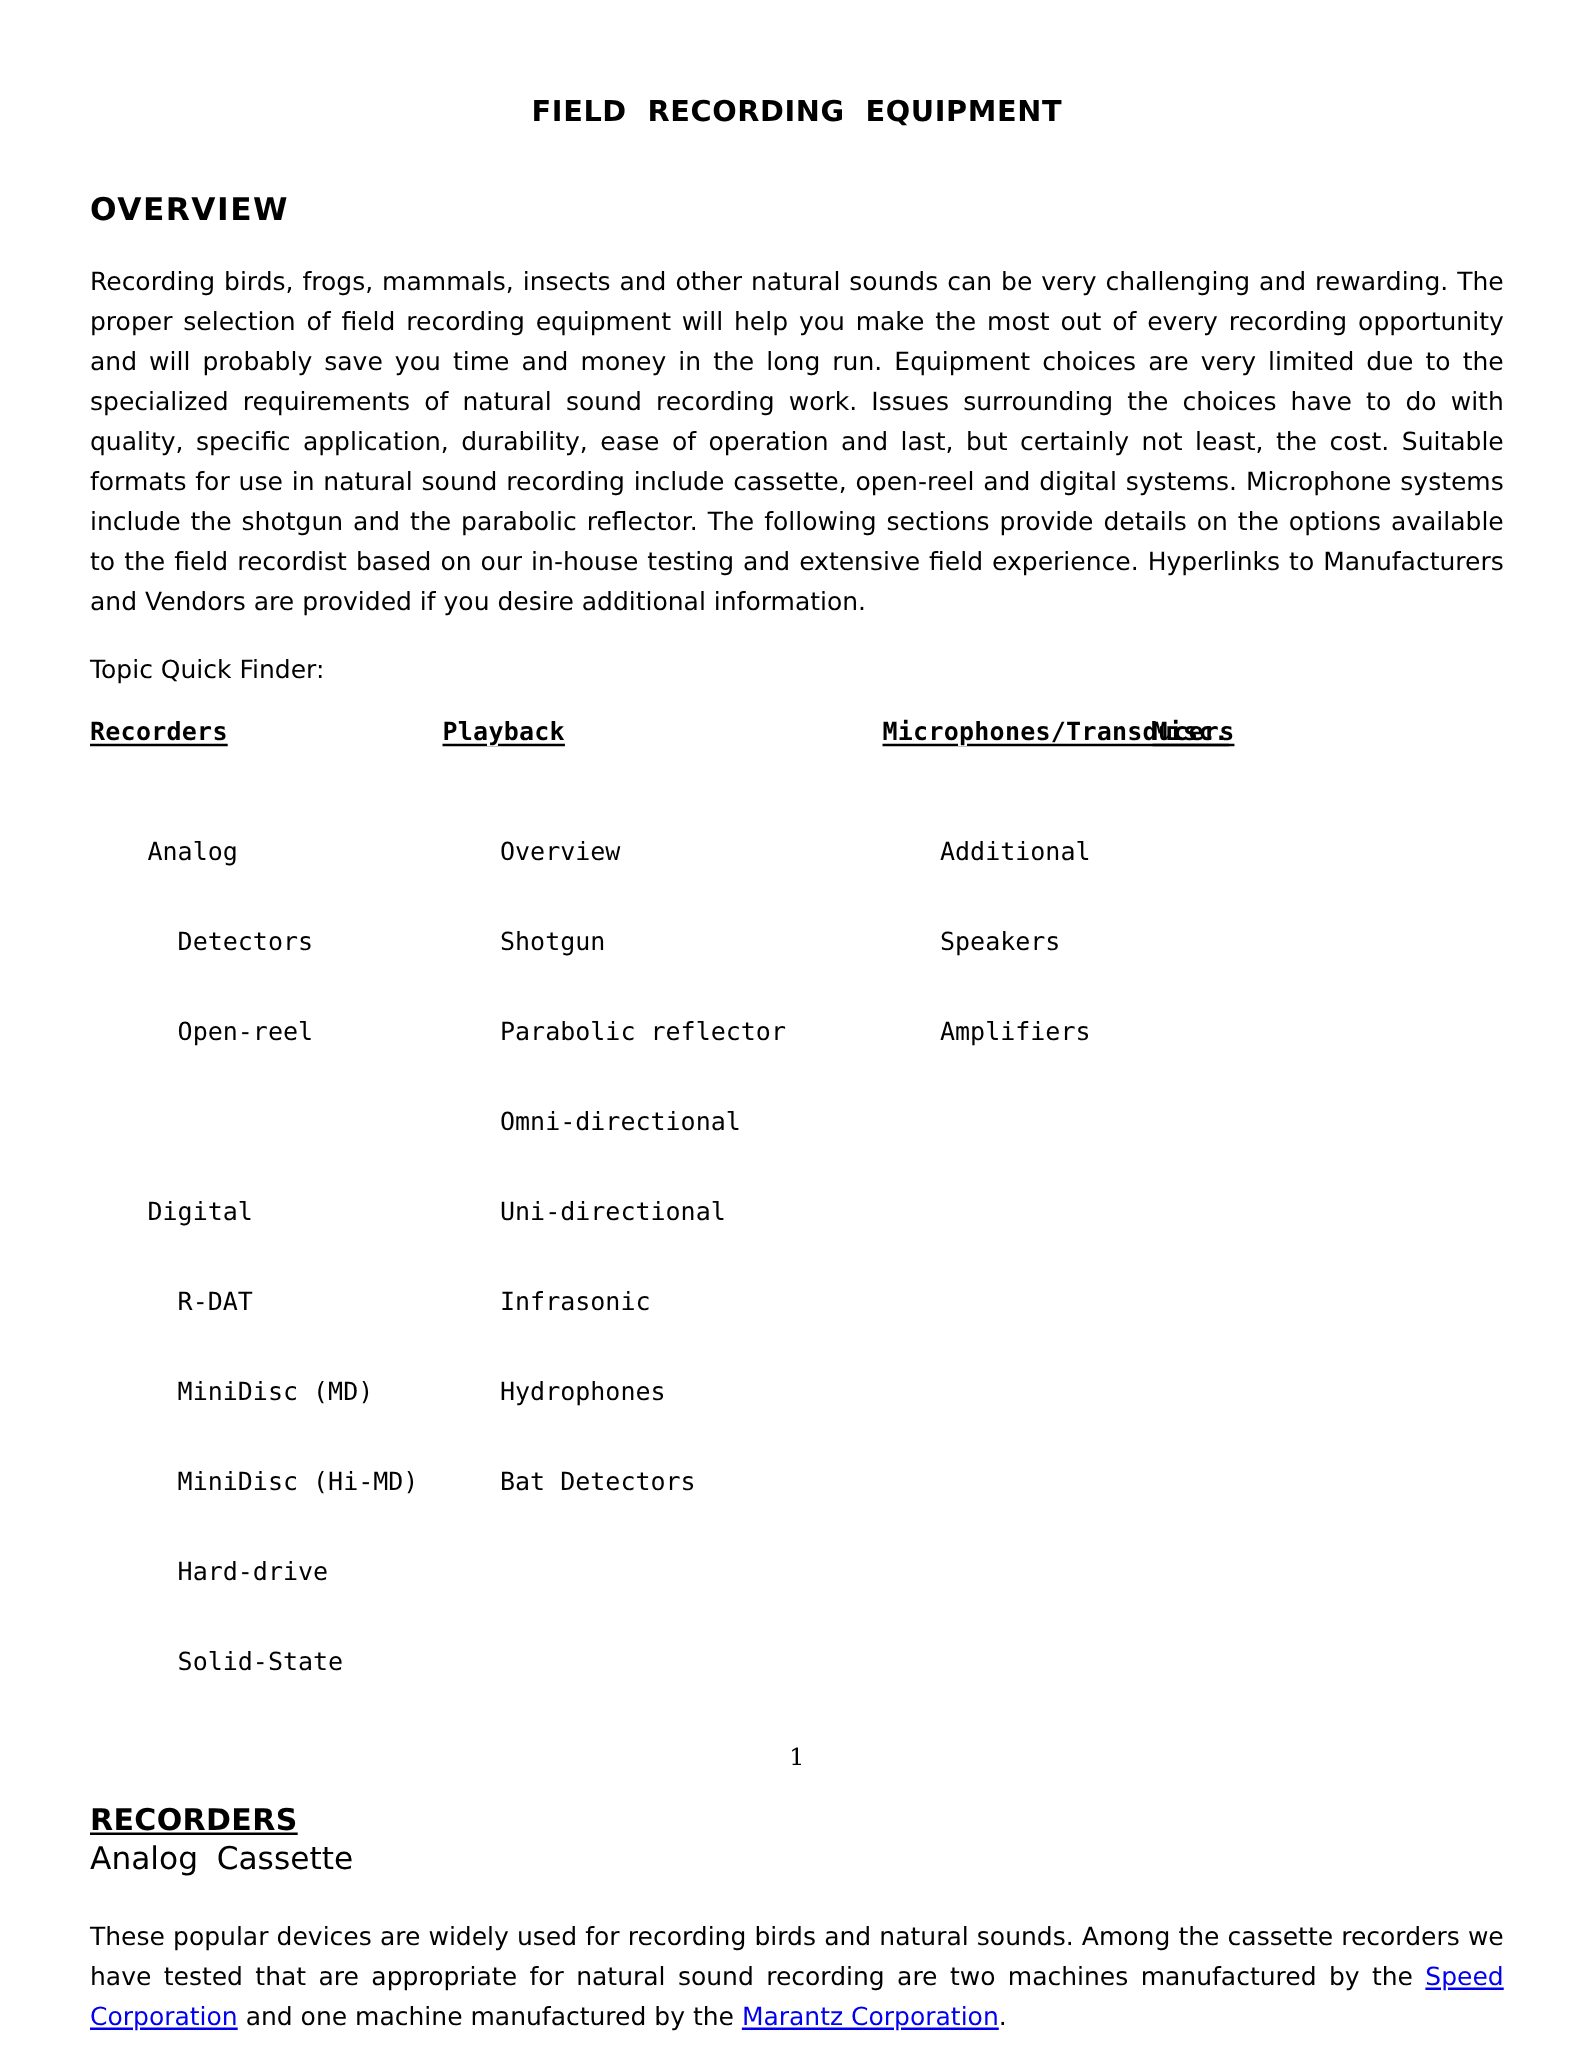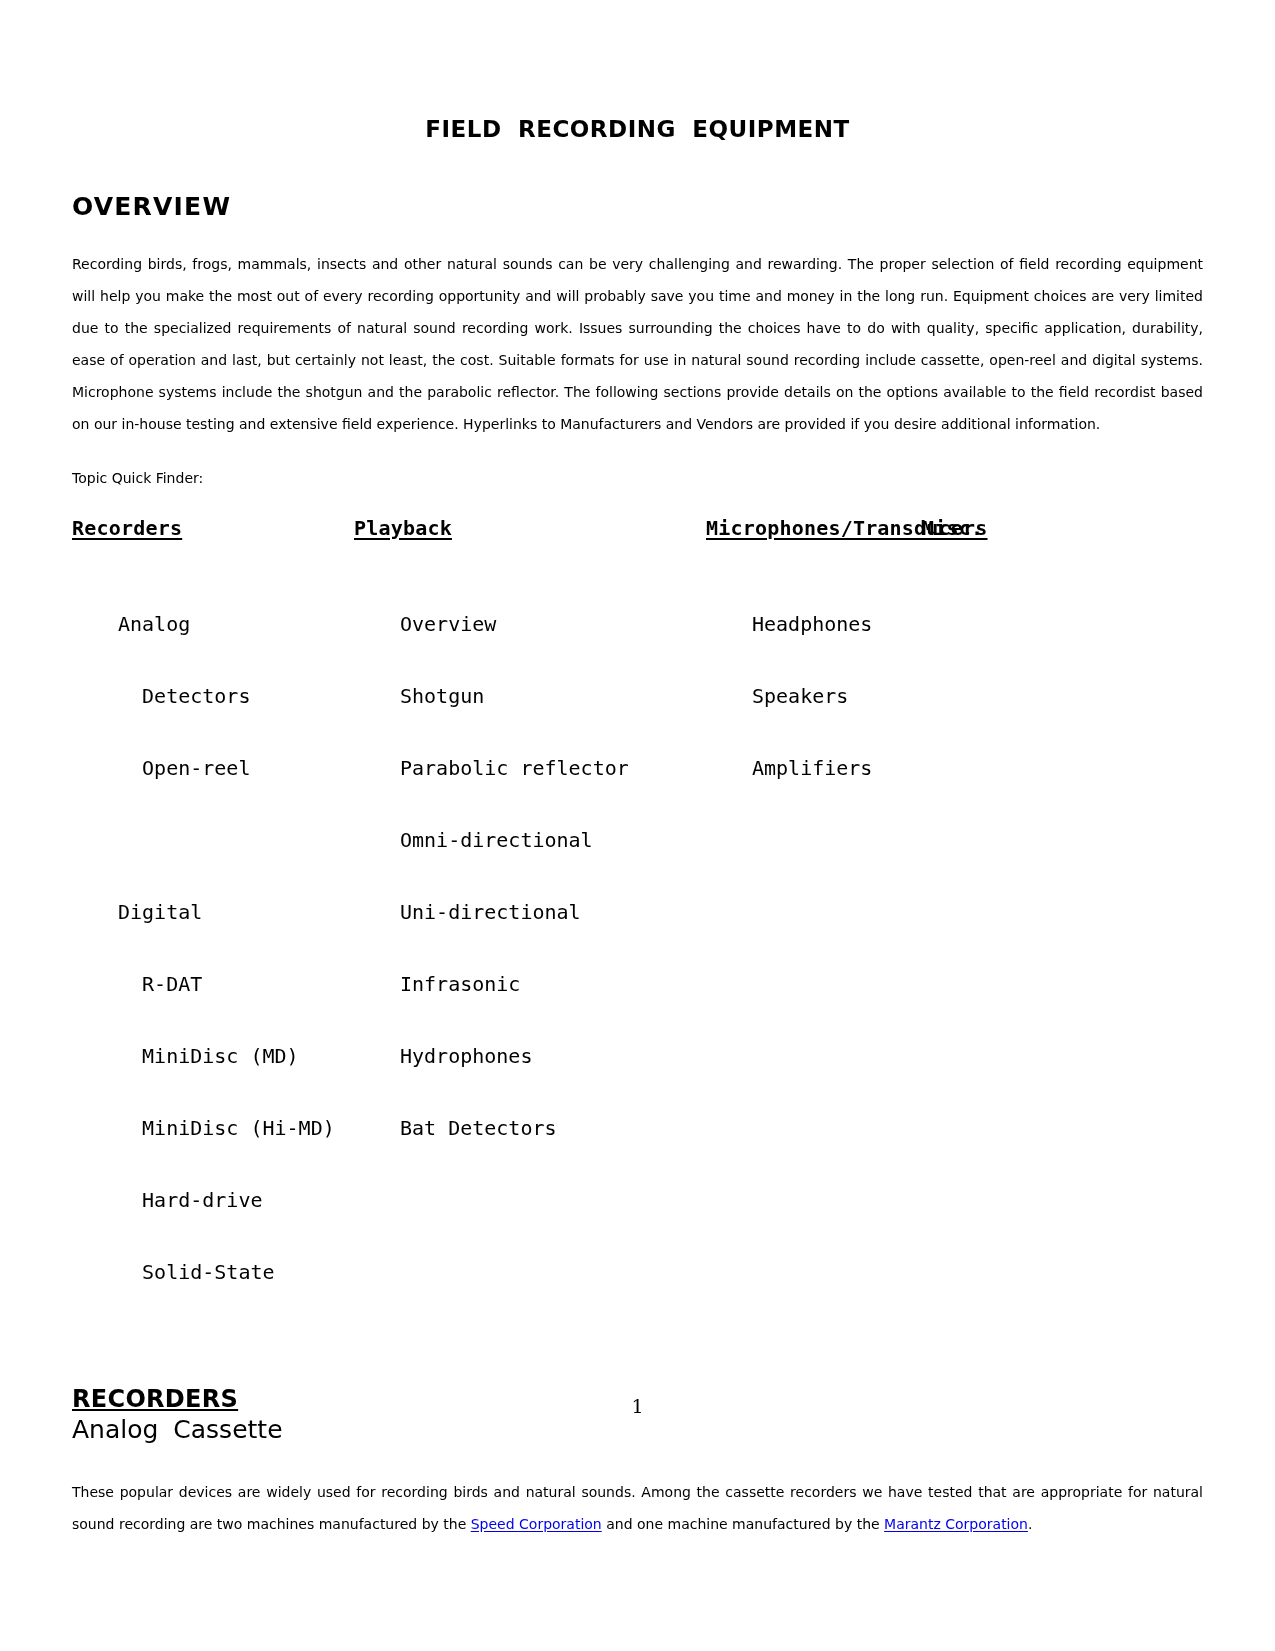--- a/index.html
+++ b/index.html
@@ -23,21 +23,21 @@
     padding: 0 72px;
   }
   
   .doc-title {
     text-align: center;
     font-weight: bold;
     font-size: 23px;
     letter-spacing: 0.5px;
     word-spacing: 8px;
     margin: 0;
-    padding-top: 116px;
+    padding-top: 77px;
     line-height: 1.2;
   }
   
   .h-overview {
     font-weight: bold;
     font-size: 25px;
     letter-spacing: 1.2px;
     margin: 48px 0 0 0;
     line-height: 1.2;
   }
@@ -52,21 +52,21 @@
   }
   .h-subsection {
     font-weight: normal;
     font-size: 25px;
     word-spacing: 7px;
     margin: 0;
     line-height: 1.3;
   }
   
   p.body {
-    font-size: 14px;
+    font-size: 20px;
     line-height: 32px;
     text-align: justify;
     margin: 0;
   }
   .para-gap { height: 30px; }
   .lead-gap { height: 26px; }
   .small-gap { height: 22px; }
   .left { text-align: left; }
   a.link {
     color: #0000EE;
@@ -149,21 +149,21 @@
       <div>Omni-directional</div>
       <div>Uni-directional</div>
       <div>Infrasonic</div>
       <div>Hydrophones</div>
       <div>Bat Detectors</div>
       <div></div>
       <div></div>
     </div>
 
     <div class="qf-col">
-      <div>Headphones</div>
+      <div>Additional</div>
       <div>Speakers</div>
       <div>Amplifiers</div>
       <div></div>
       <div></div>
       <div></div>
       <div></div>
       <div></div>
       <div></div>
       <div></div>
     </div>

